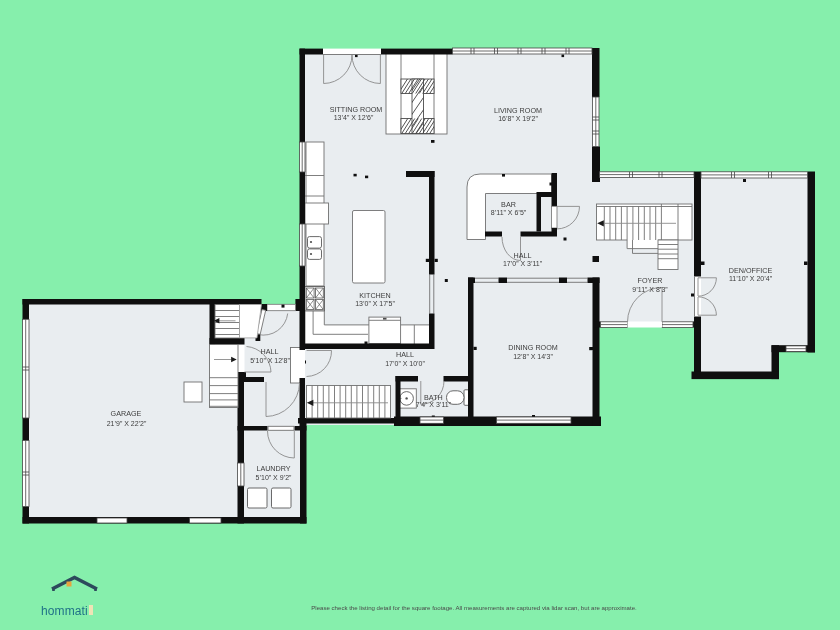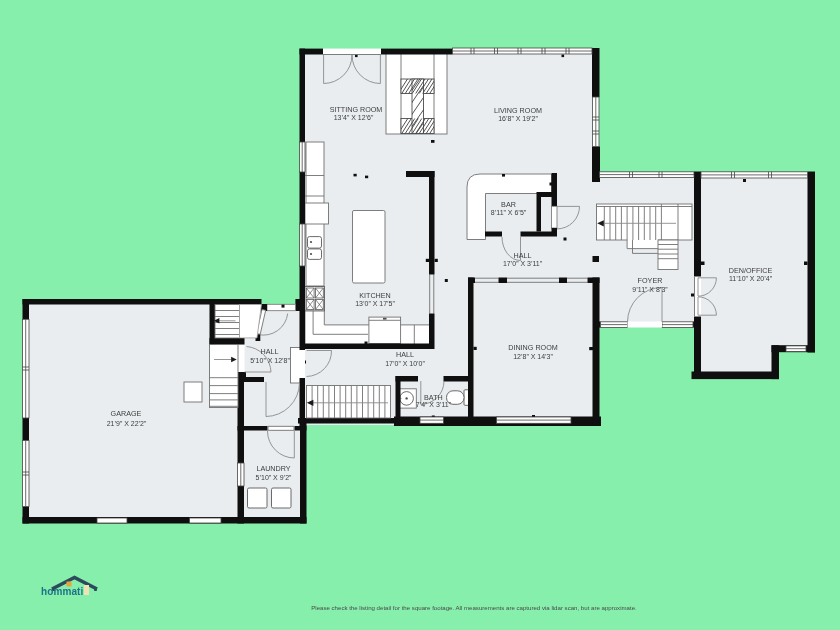--- a/index.html
+++ b/index.html
@@ -618,17 +618,17 @@
         </g>
 </g>
 </svg>
 
 <svg style="position:absolute;left:40px;top:572px;" width="70" height="22" viewBox="0 0 70 22">
 <path d="M12,17 L34.5,5.5 L57,17" fill="none" stroke="#2d4a5c" stroke-width="3.6"></path>
 <path d="M13.5,16 L13.5,19 M55.5,16 L55.5,19" stroke="#2d4a5c" stroke-width="2.6" fill="none"></path>
 <rect x="26.5" y="9.5" width="5" height="5" fill="#e8a33d"></rect>
 </svg>
 
-<div style="position:absolute;left:41px;top:585px;width:80px;font-family:'Liberation Sans',sans-serif;font-size:10px;font-weight:700;color:#1f7187;letter-spacing:0.1px;">hommati<span style="display:inline-block;width:4.5px;height:10px;background:#efe3b6;margin-left:1px;"></span></div>
+<div style="position:absolute;left:41px;top:604px;width:80px;font-family:'Liberation Sans',sans-serif;font-size:12px;font-weight:400;color:#1f7187;letter-spacing:0.1px;">hommati<span style="display:inline-block;width:4.5px;height:10px;background:#efe3b6;margin-left:1px;"></span></div>
 
 
 <div style="position:absolute;left:234px;top:604.3px;width:480px;text-align:center;font-family:'Liberation Sans',sans-serif;font-size:6.1px;color:#4a4a4a;">Please check the listing detail for the square footage. All measurements are captured via lidar scan, but are approximate.</div>
 </div>
 
 </body></html>

